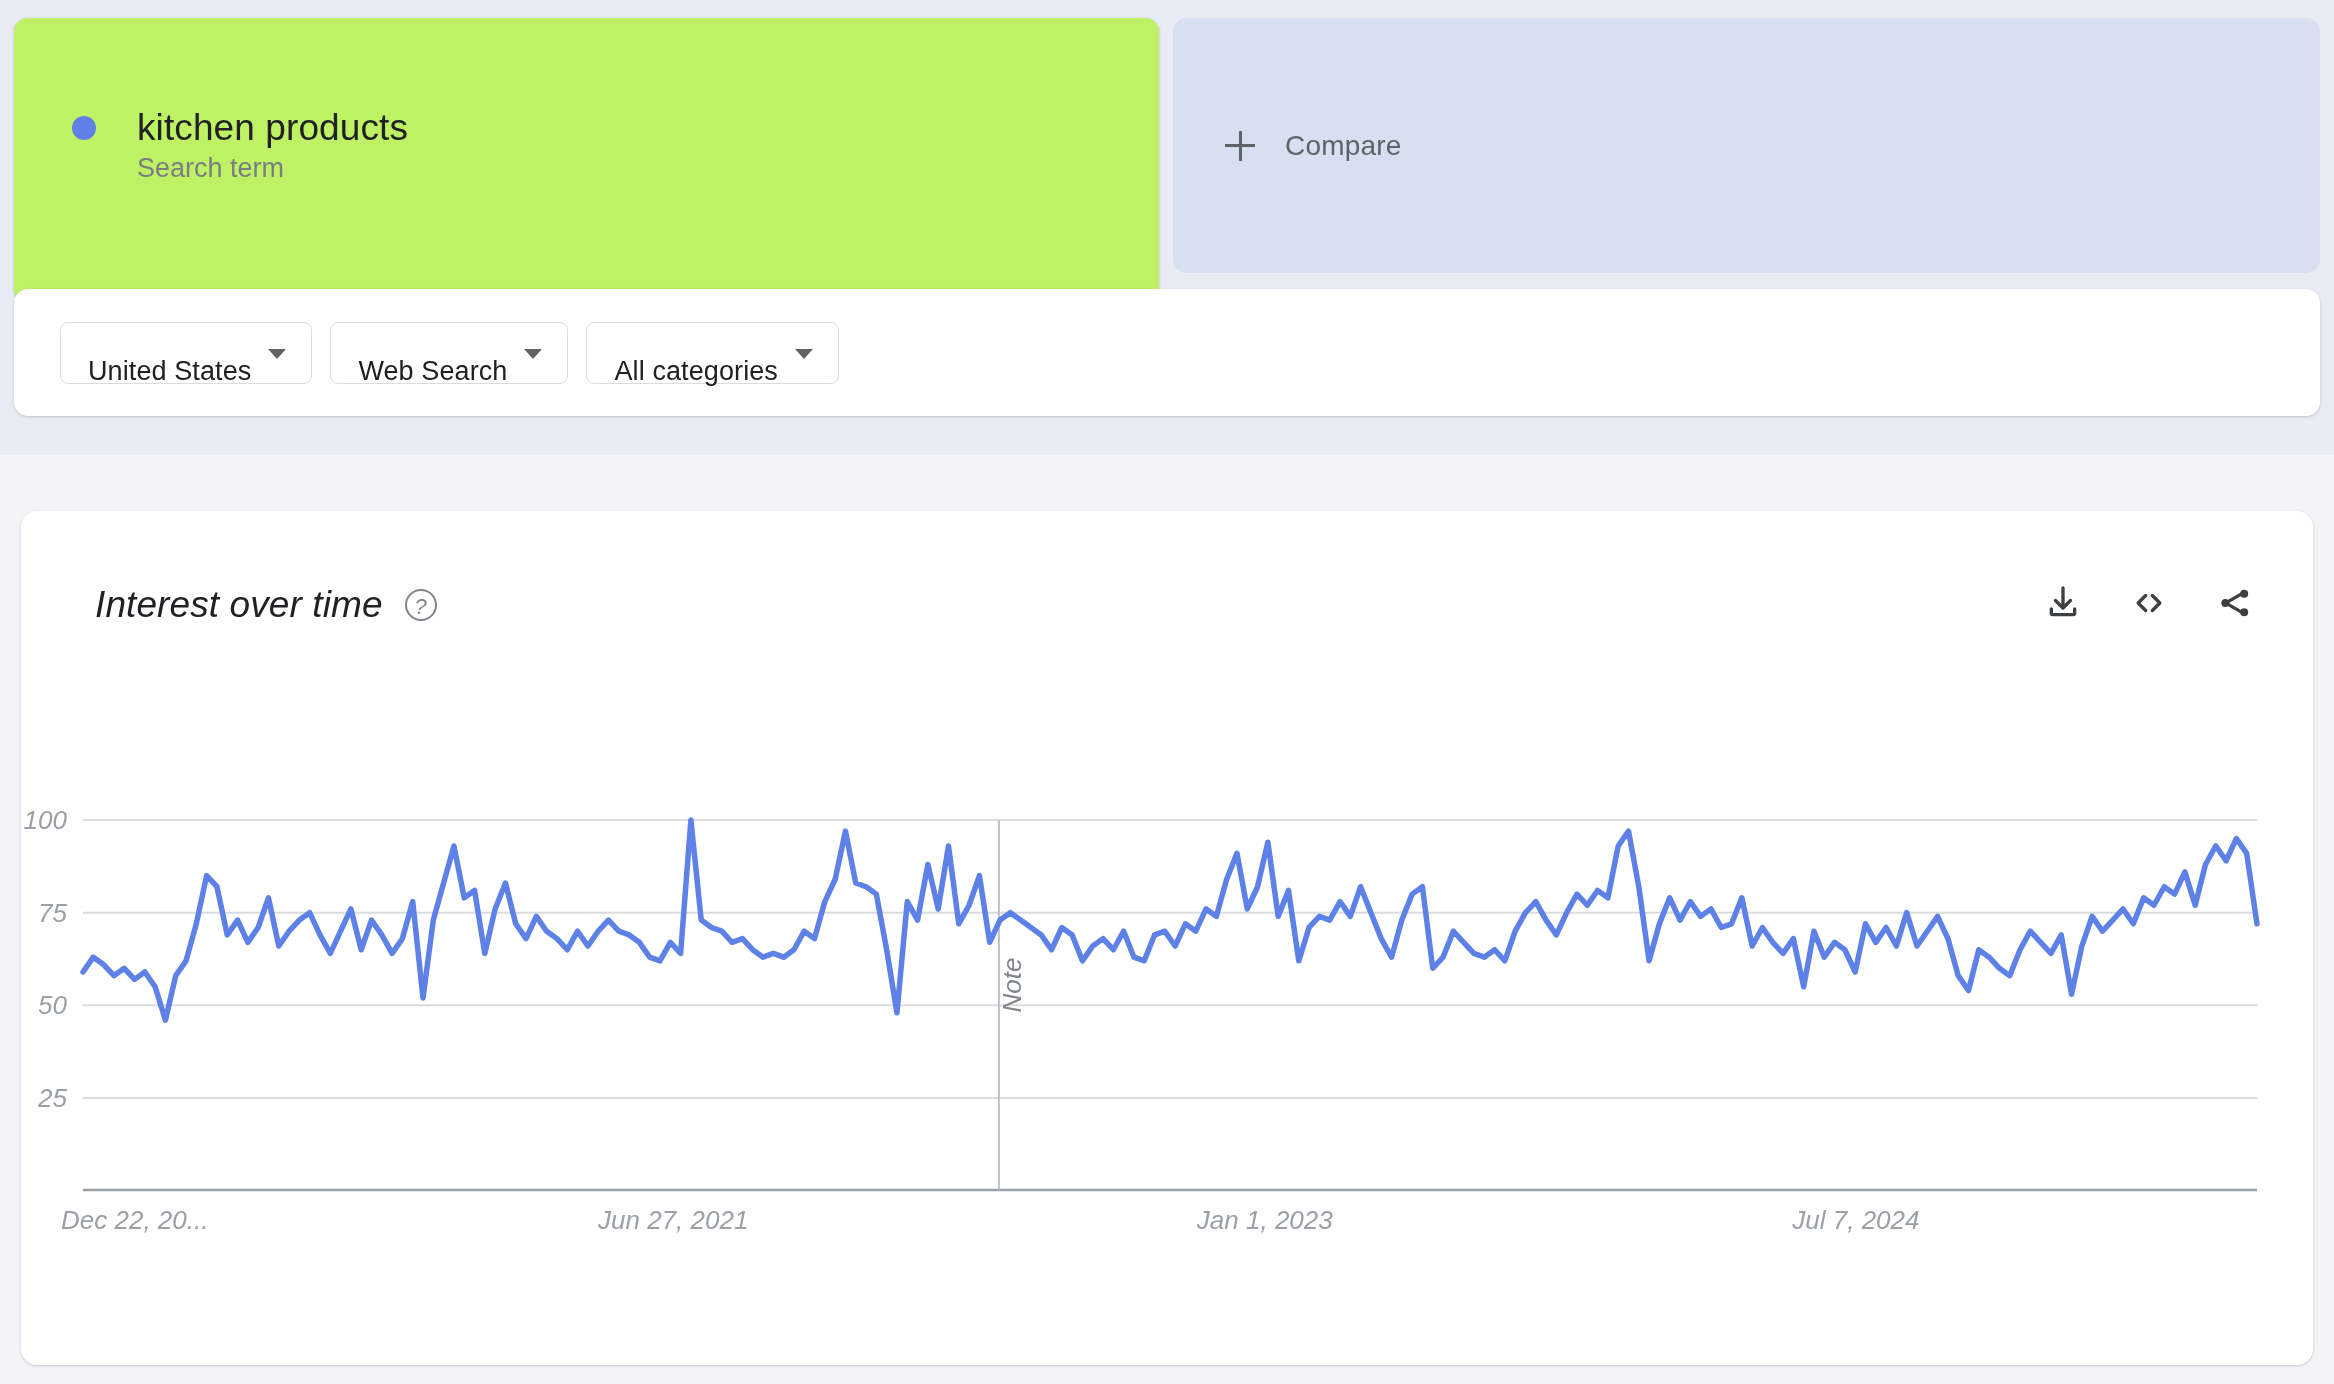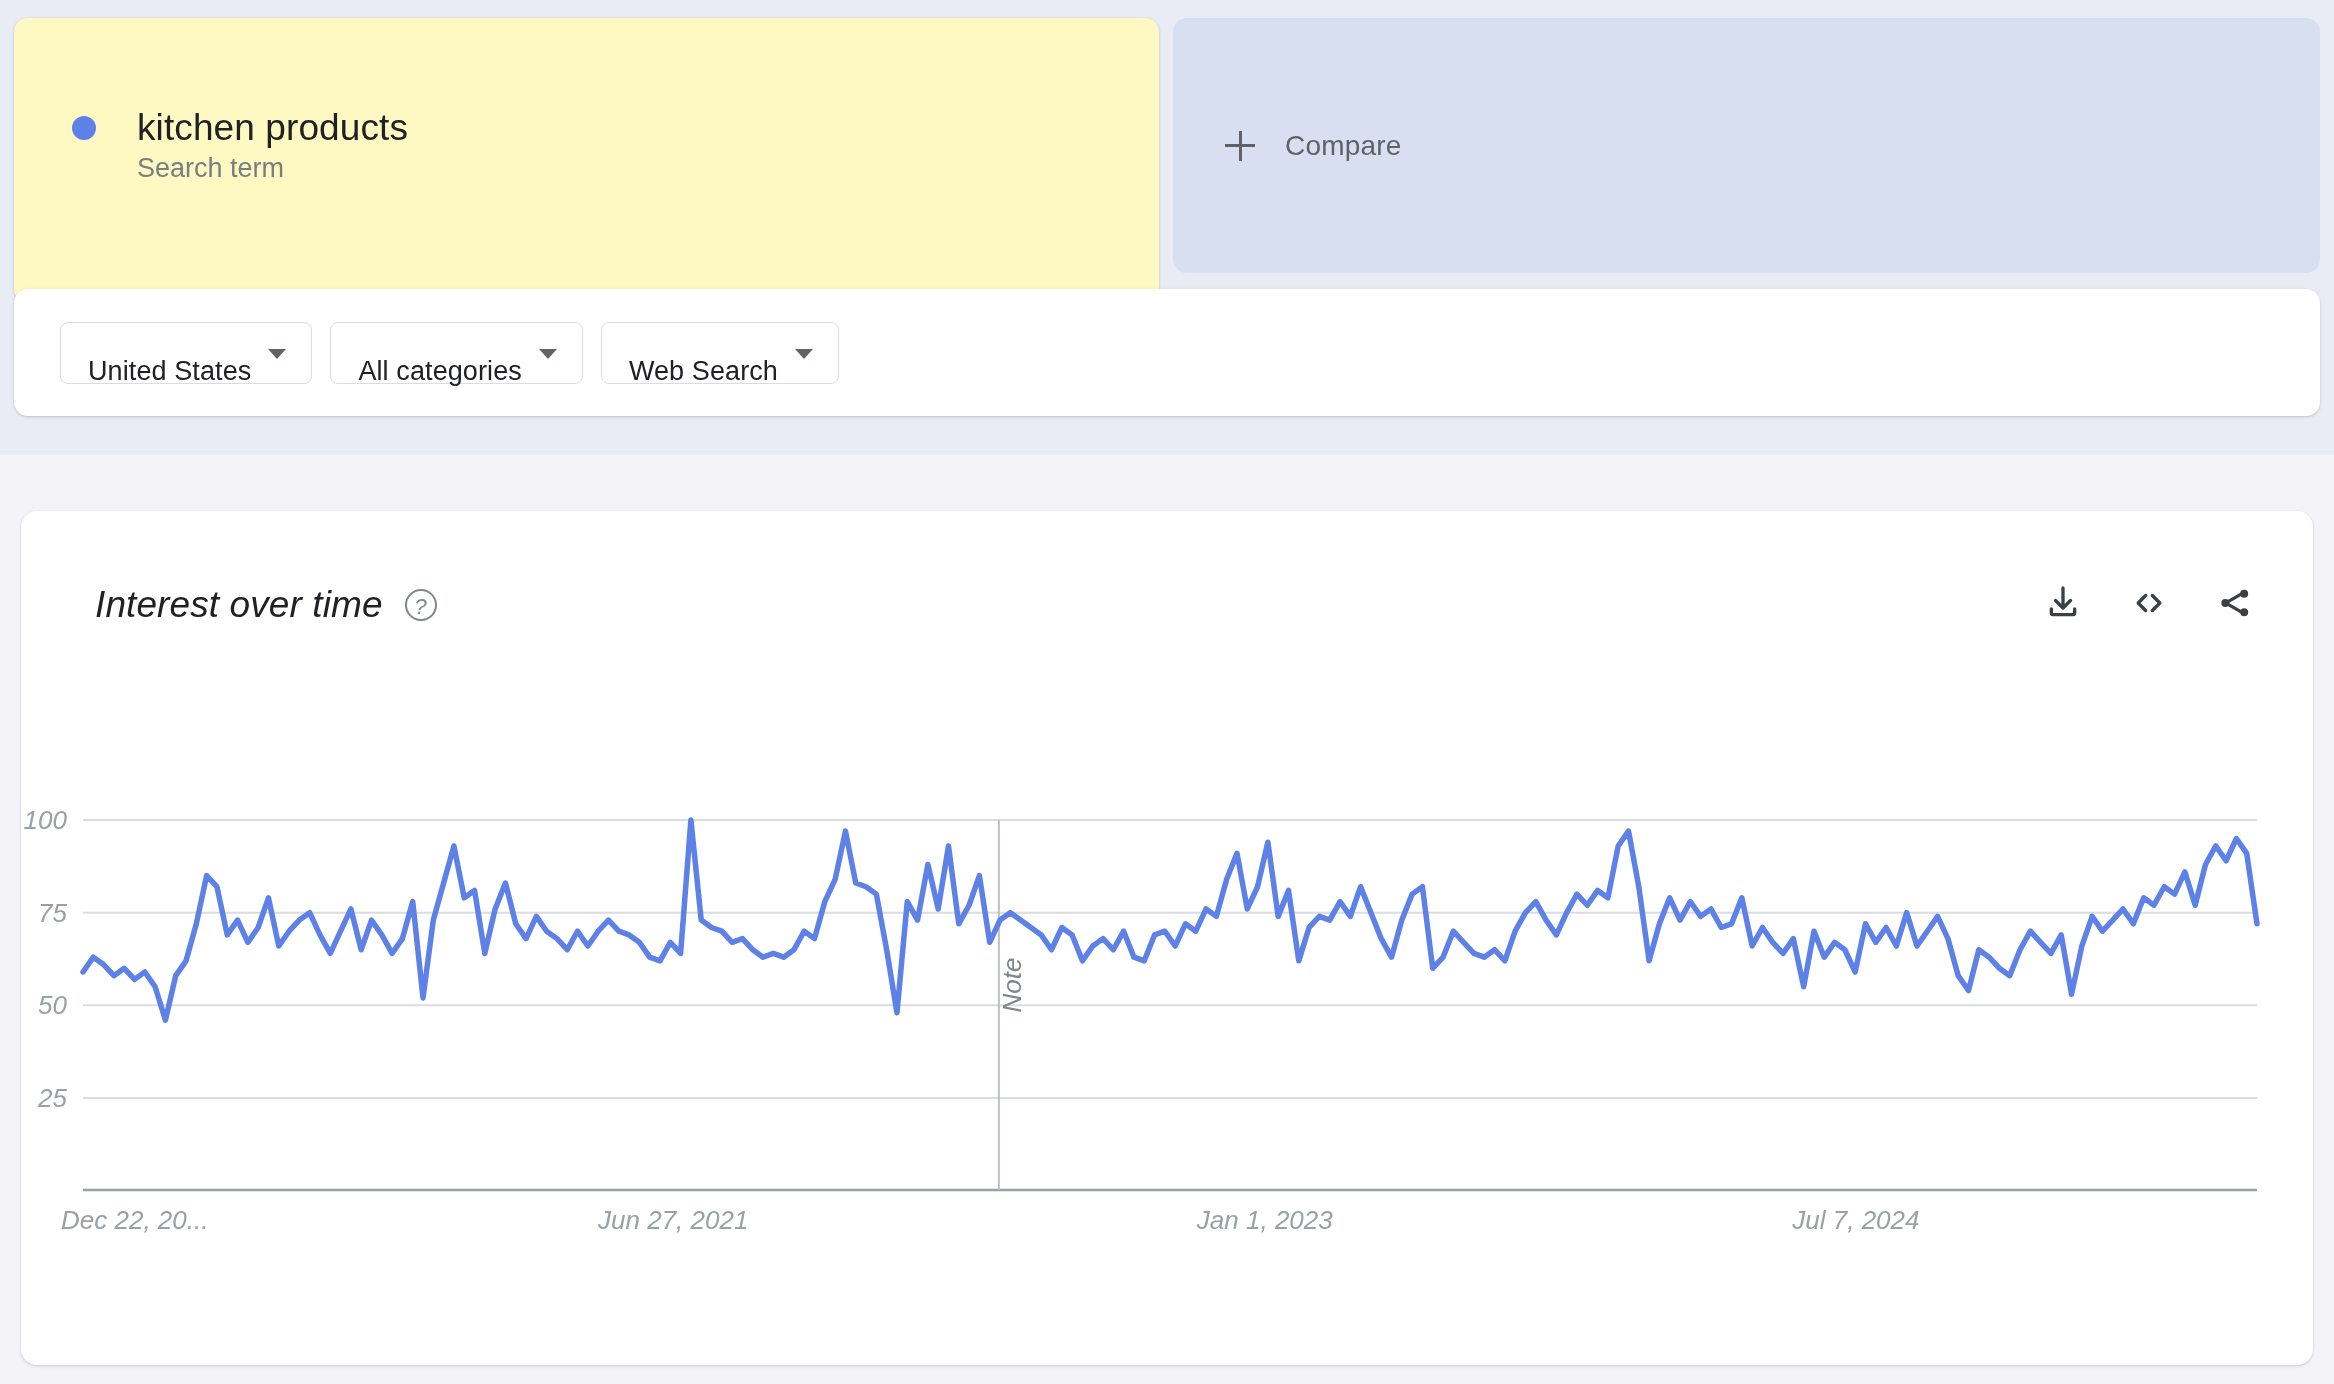--- a/index.html
+++ b/index.html
@@ -32,21 +32,21 @@
     left: 14px;
     top: 18px;
     width: 2306px;
     height: 255px;
     display: flex;
     gap: 14px;
   }
   .term-card {
     width: 1145px;
     height: 285px;
-    background: #fef9c3;
+    background: #bef264;
     border-radius: 14px;
     box-shadow: 0 1px 2px rgba(60,64,67,.18), 0 1px 3px 1px rgba(60,64,67,.08);
     position: relative;
     box-sizing: border-box;
   }
   .term-inner {
     position: absolute;
     left: 58px;
     top: 87px;
     display: flex;
@@ -271,26 +271,26 @@
 
 <div class="filter-bar">
 
   <div class="chip">
     <span class="chip-label">United States</span>
     <span class="caret"></span>
   </div>
 
 
   <div class="chip">
+    <span class="chip-label">Web Search</span>
+    <span class="caret"></span>
+  </div>
+
+  <div class="chip">
     <span class="chip-label">All categories</span>
-    <span class="caret"></span>
-  </div>
-
-  <div class="chip">
-    <span class="chip-label">Web Search</span>
     <span class="caret"></span>
   </div>
 
 </div>
 
 <div class="chart-card">
 
   <div class="chart-header">
     <div class="chart-title-wrap">
       <span class="chart-title">Interest over time</span>

